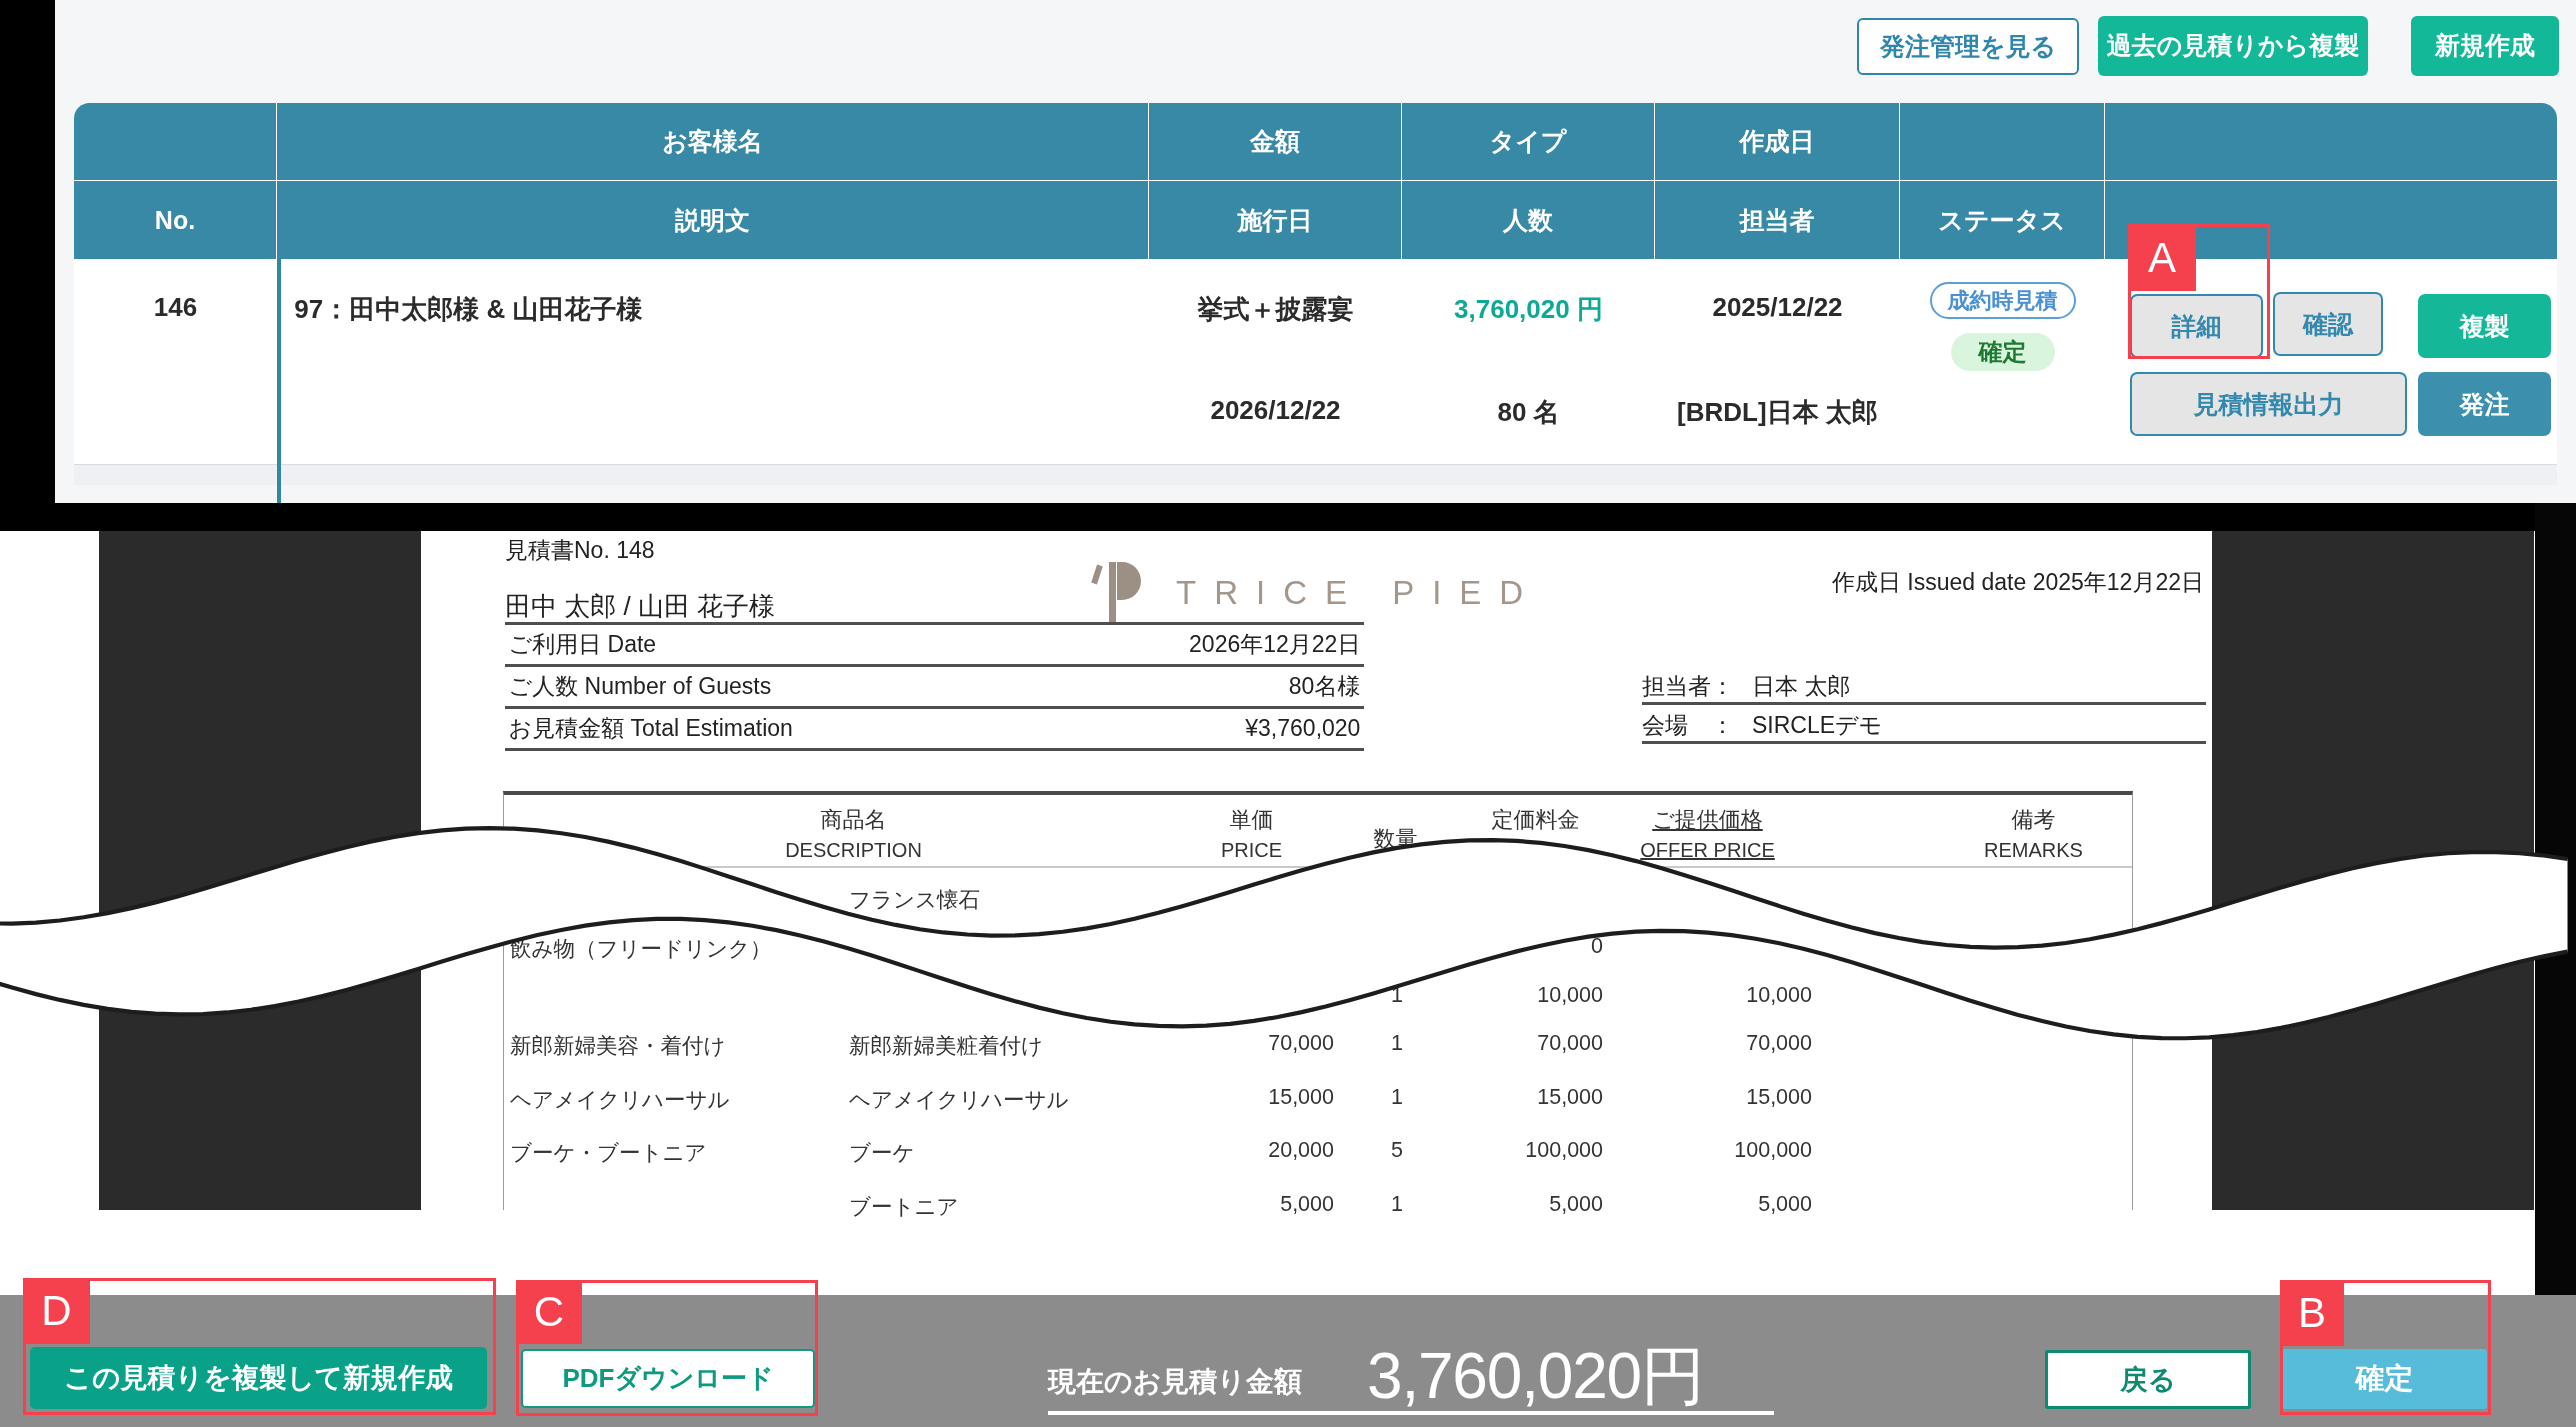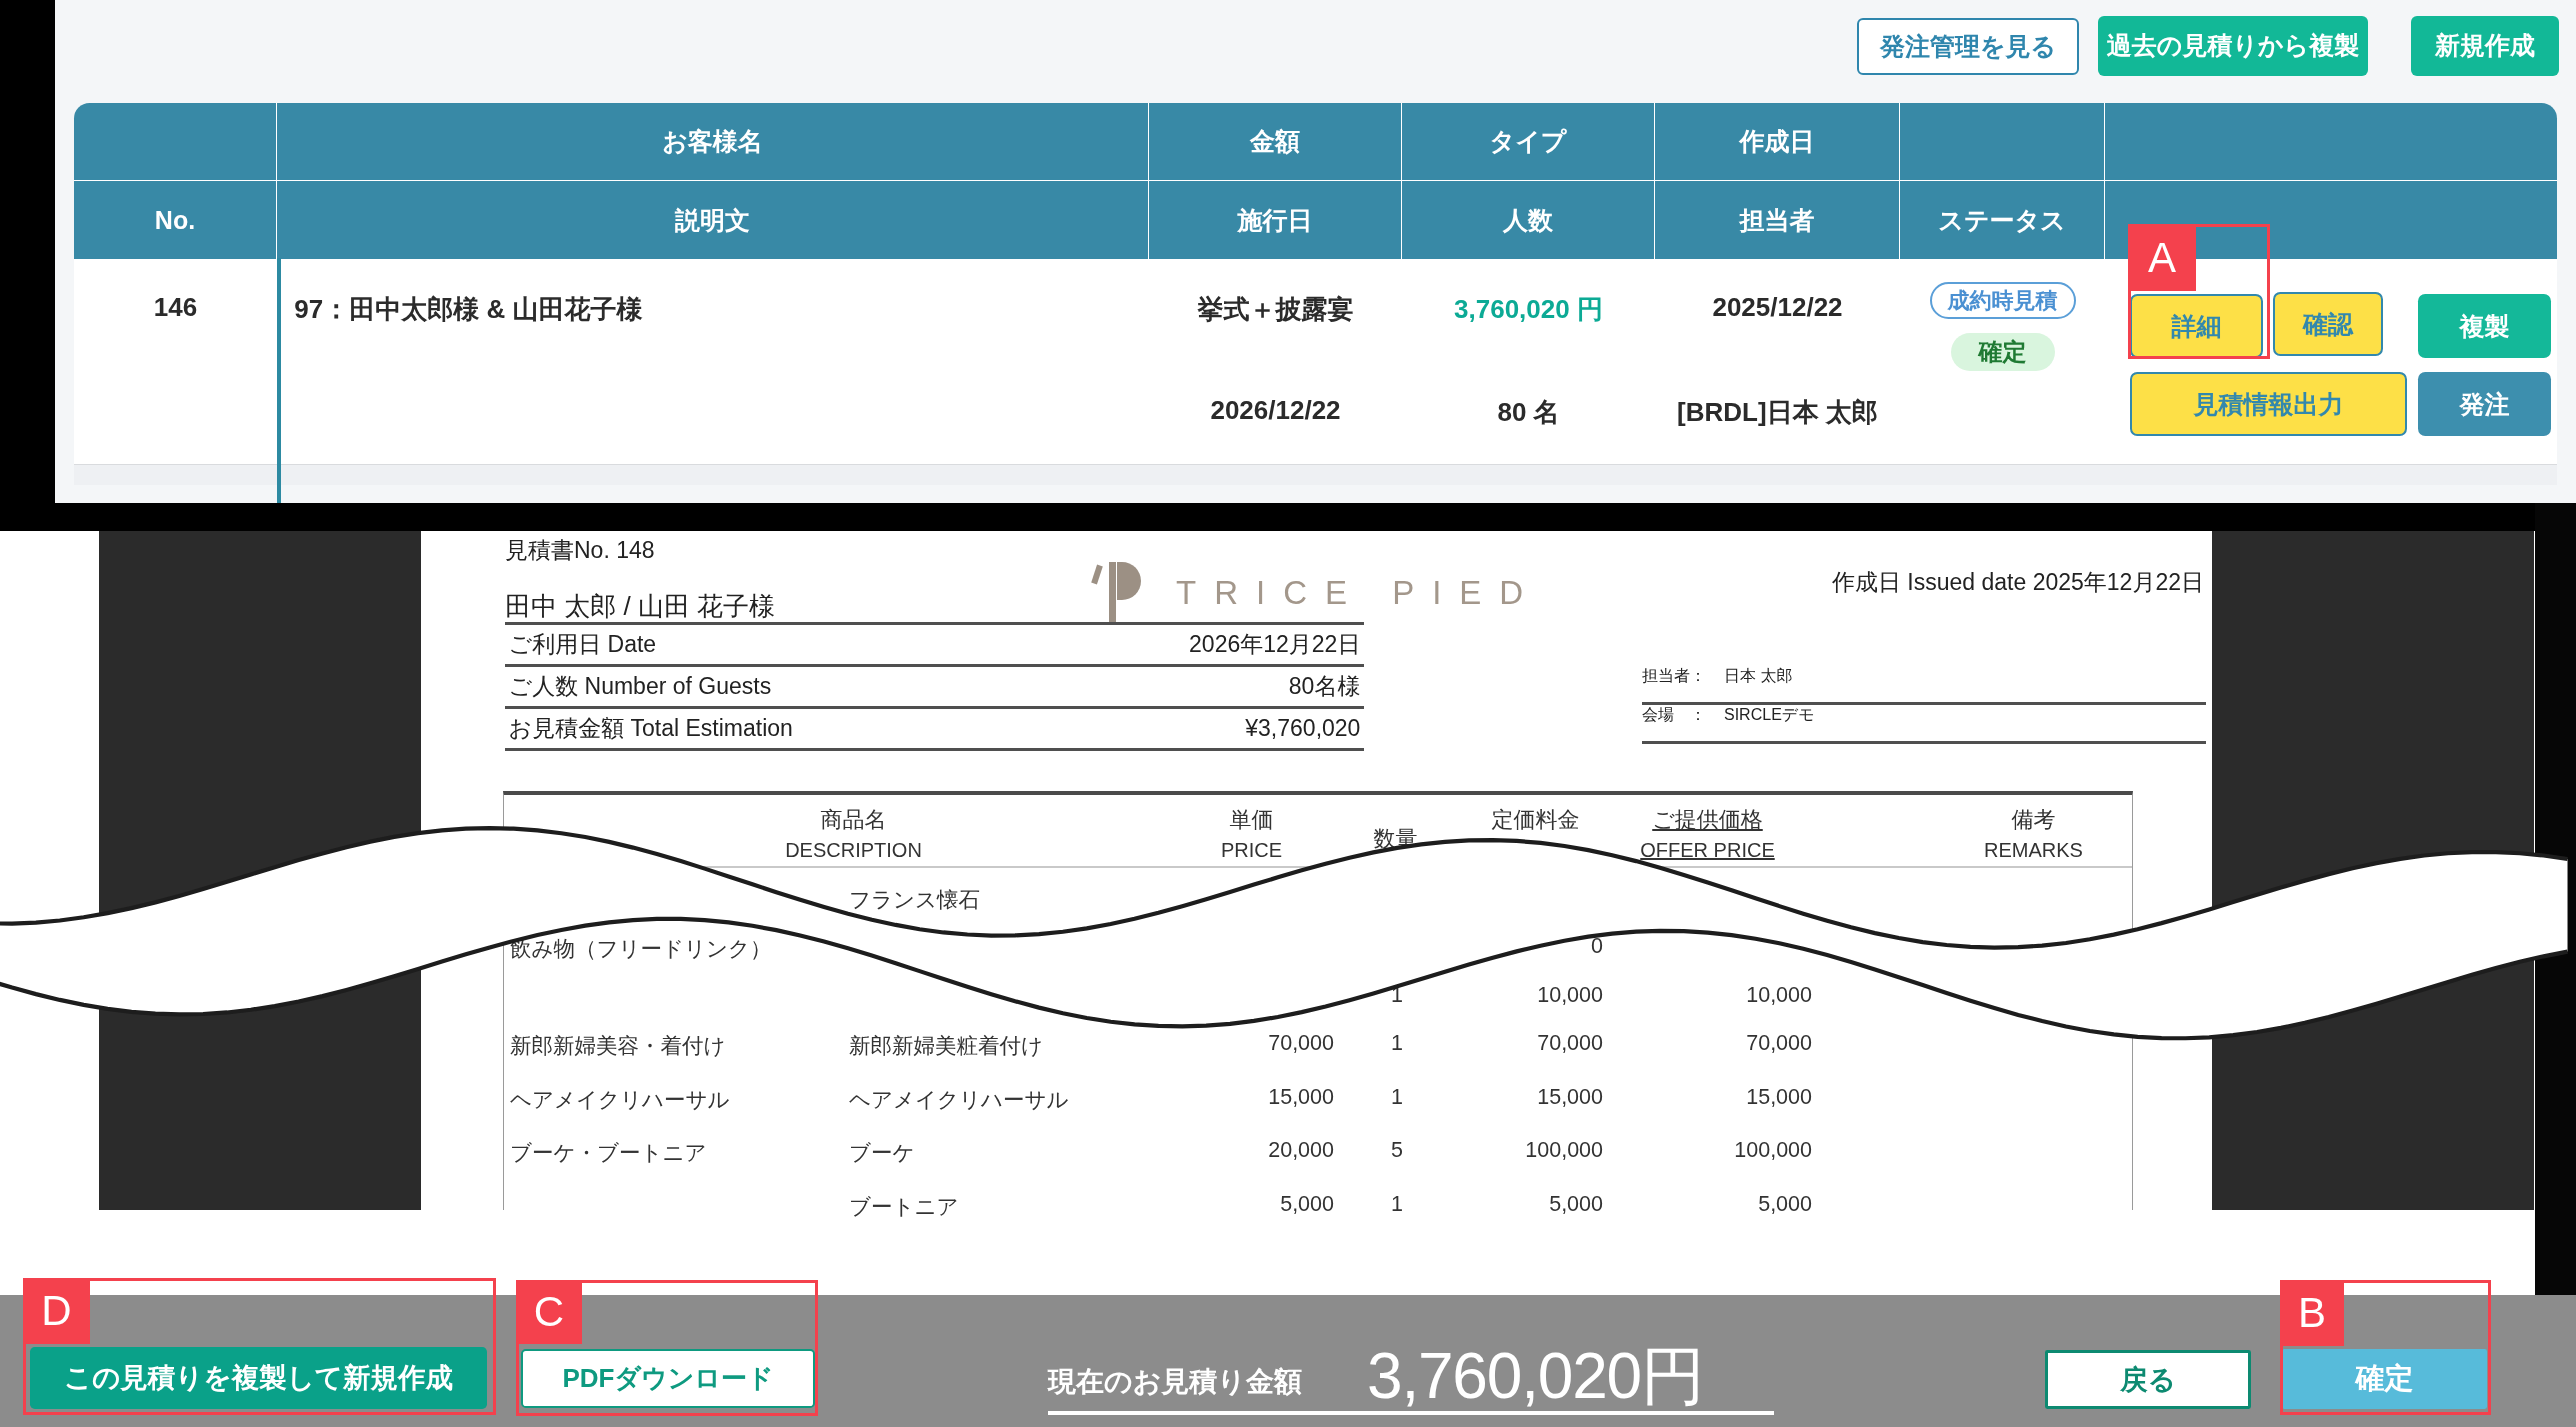--- a/index.html
+++ b/index.html
@@ -41,21 +41,21 @@
 
   .status-pill { position:absolute; top:23px; left:50%; transform:translateX(-50%);
     width:146px; height:37px; border:2.4px solid #5b9fd8; border-radius:21.5px; color:#4a90d2;
     font-size:22px; font-weight:700; display:flex; align-items:center; justify-content:center; background:#fff; }
   .status-badge { position:absolute; top:74px; left:50%; transform:translateX(-50%);
     width:104px; height:38px; background:#d9f5de; border-radius:19px; color:#1f7a33;
     font-size:24px; font-weight:700; display:flex; align-items:center; justify-content:center; }
 
   .act-btn { position:absolute; display:flex; align-items:center; justify-content:center;
     font-size:25px; font-weight:700; border-radius:7.2px; cursor:pointer; }
-  .act-outline { background:#fde047; border:2.4px solid #3288ad; color:#3288ad; }
+  .act-outline { background:#e5e5e5; border:2.4px solid #3288ad; color:#3288ad; }
   .act-teal { background:#14b899; color:#fff; }
   .act-blue { background:#3d8fae; color:#fff; }
 
   .row-strip { position:absolute; left:74px; top:465px; width:2483px; height:20px; background:#eef0f3; }
   .teal-vline { position:absolute; left:277px; top:258px; width:3.6px; height:245px; background:#2d8aa2; }
 
   
   .black-band { position:absolute; left:0; top:503px; width:2576px; height:29px; background:#000; }
   .viewer { position:absolute; left:0; top:531px; width:2576px; height:763px; background:#fff; }
   .panel-dark { position:absolute; top:0; width:322px; height:679px; background:#2b2b2b; }
@@ -74,22 +74,22 @@
   .logo-bowl { position:absolute; left:24.5px; top:2.4px; width:24px; height:38px; background:#9c9084;
     border-top-right-radius:38px; border-bottom-right-radius:38px; }
   .logo-tick { position:absolute; left:2.4px; top:4.8px; width:6px; height:19px; background:#9c9084; transform:rotate(18deg); }
   .logo-text { position:absolute; left:84px; top:14.3px; font-size:33px; letter-spacing:18px;
     color:#a3978b; font-weight:400; white-space:nowrap; }
 
   .info-table { position:absolute; left:505px; top:622px; width:859px; border-bottom:3px solid #4f4f4f; }
   .info-row { display:flex; justify-content:space-between; align-items:center; height:42px;
     border-top:3px solid #4f4f4f; font-size:23px; color:#222; padding:0 3.6px; }
   .staff-block { position:absolute; left:1642px; top:666px; width:564px; }
-  .staff-row { display:flex; align-items:flex-start; height:39px; border-bottom:3px solid #4f4f4f;
-    font-size:16px; color:#222; gap:18px; }
+  .staff-row { display:flex; align-items:flex-end; height:39px; border-bottom:3px solid #4f4f4f;
+    font-size:23px; color:#222; gap:18px; }
 
   .items-table { position:absolute; left:503px; top:791px; width:1630px; height:419px;
     border-top:4.2px solid #4a4a4a; border-left:1.2px solid #9a9a9a; border-right:1.2px solid #9a9a9a; background:#fff; }
   .items-head { position:absolute; left:0; top:0; width:100%; height:73px; border-bottom:2.4px solid #c9c9c9; }
   .ih { position:absolute; text-align:center; color:#333; }
   .ih .jp { display:block; font-size:22px; margin-top:9.6px; }
   .ih .en { display:block; font-size:20px; margin-top:4.8px; }
   .h-name{left:230px;width:239px;} .h-price{left:658px;width:179px;} .h-qty{left:832px;width:119px;margin-top:19px;}
   .h-list{left:942px;width:179px;} .h-offer{left:1114px;width:179px;text-decoration:underline;} .h-remarks{left:1440px;width:179px;}
 

